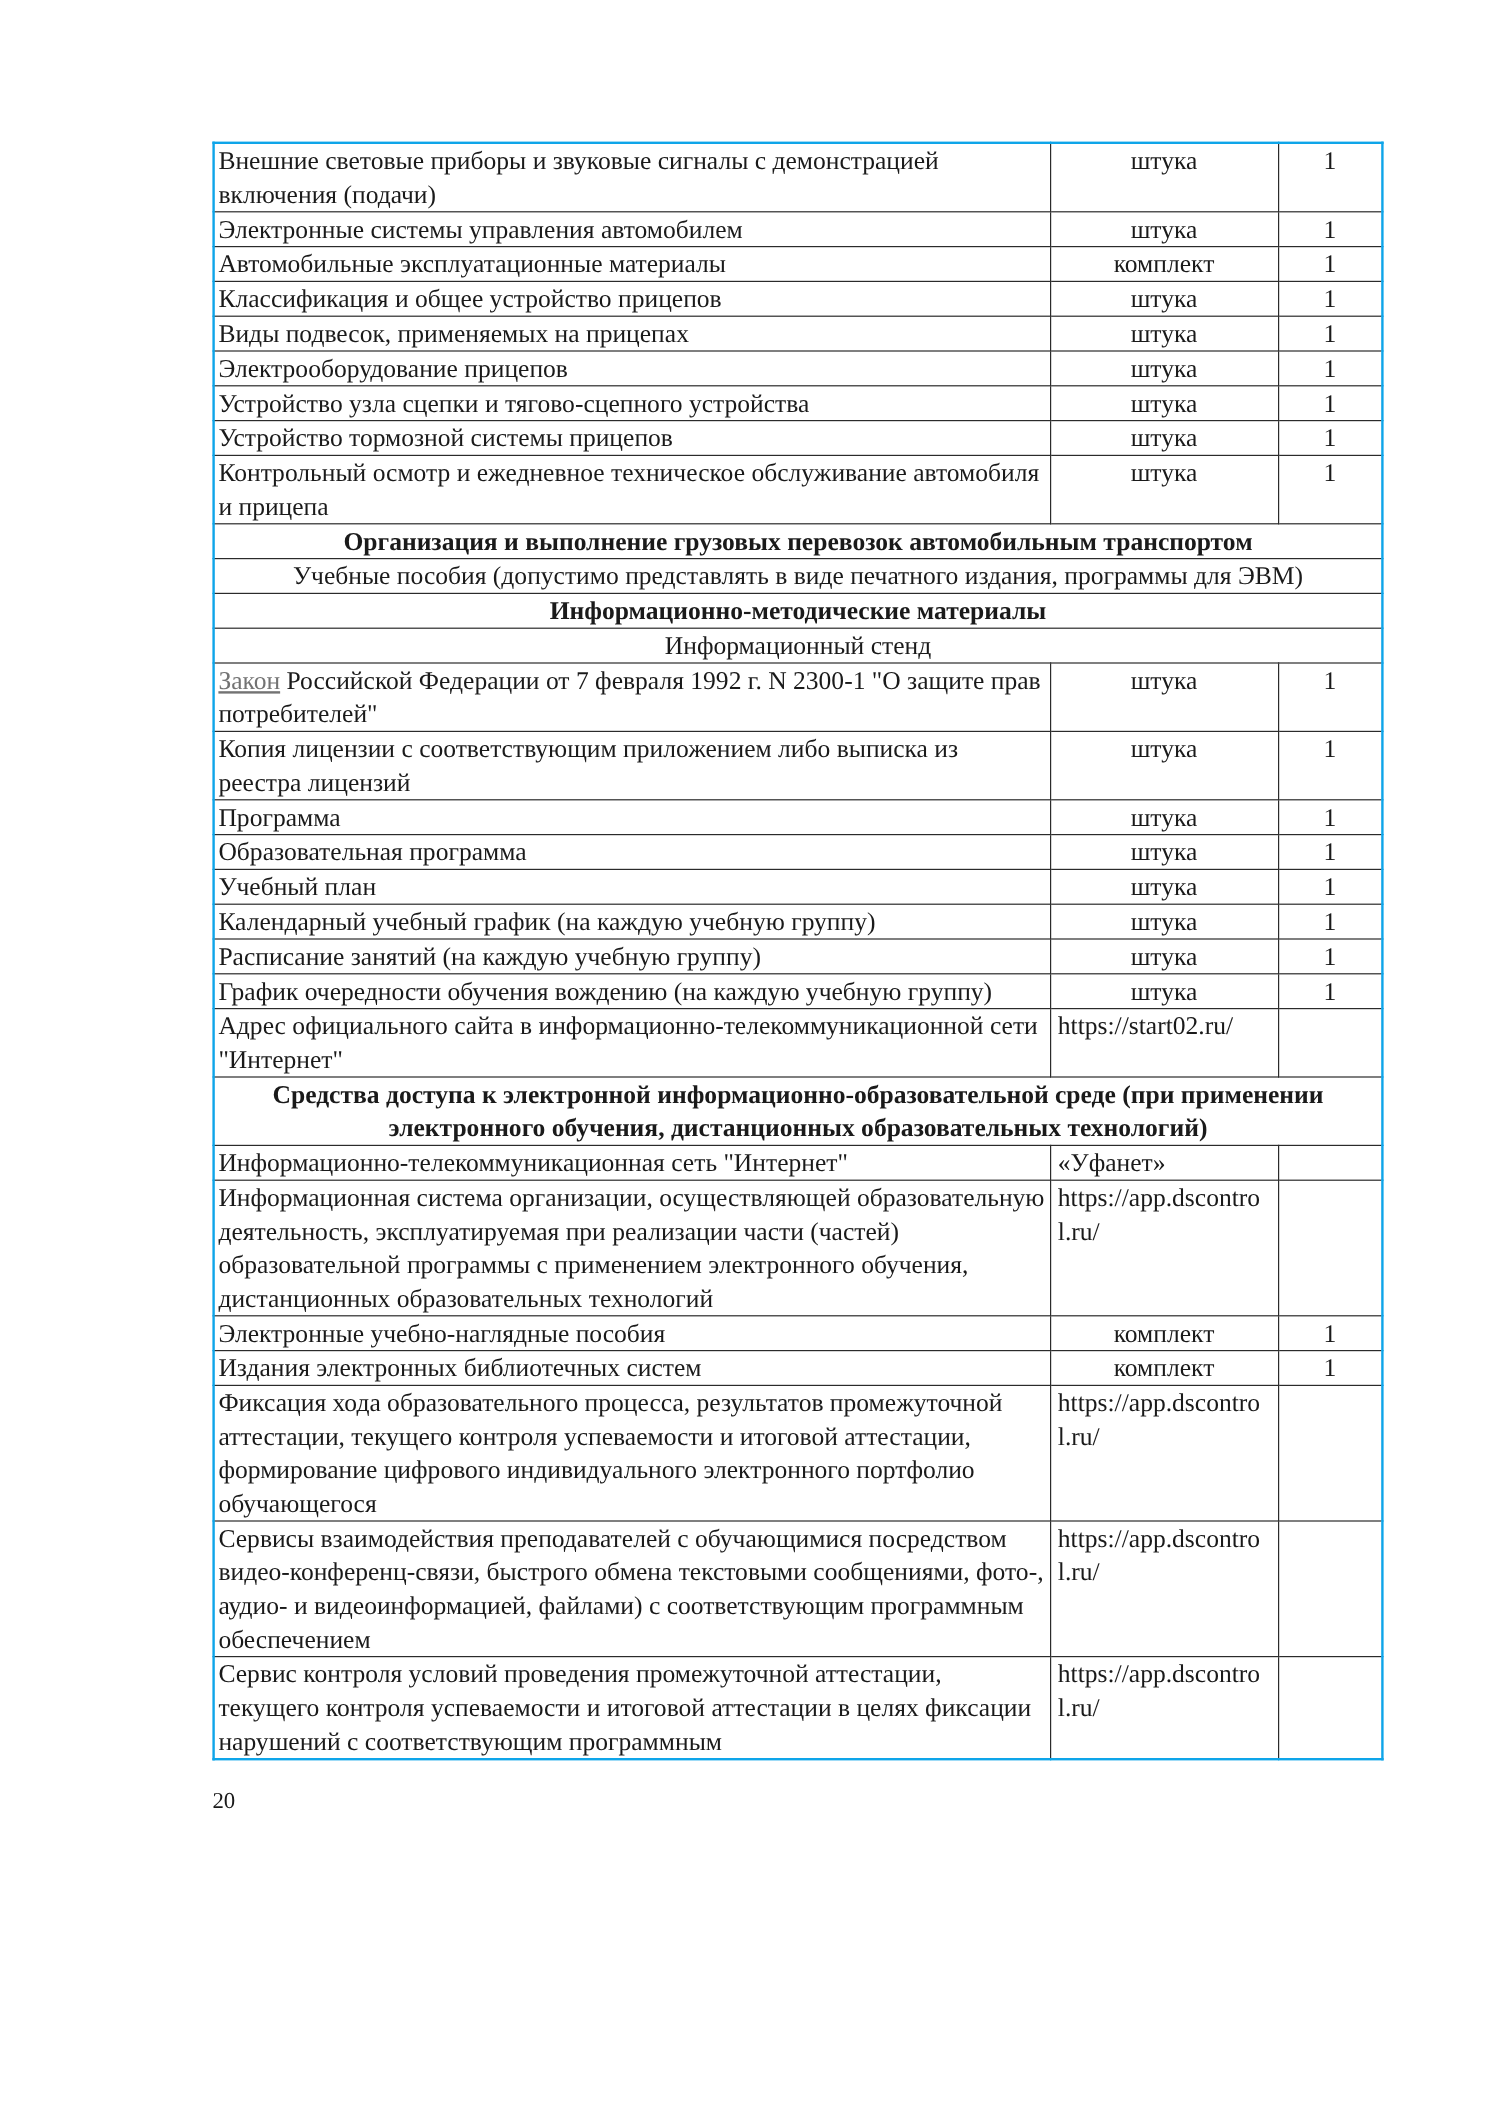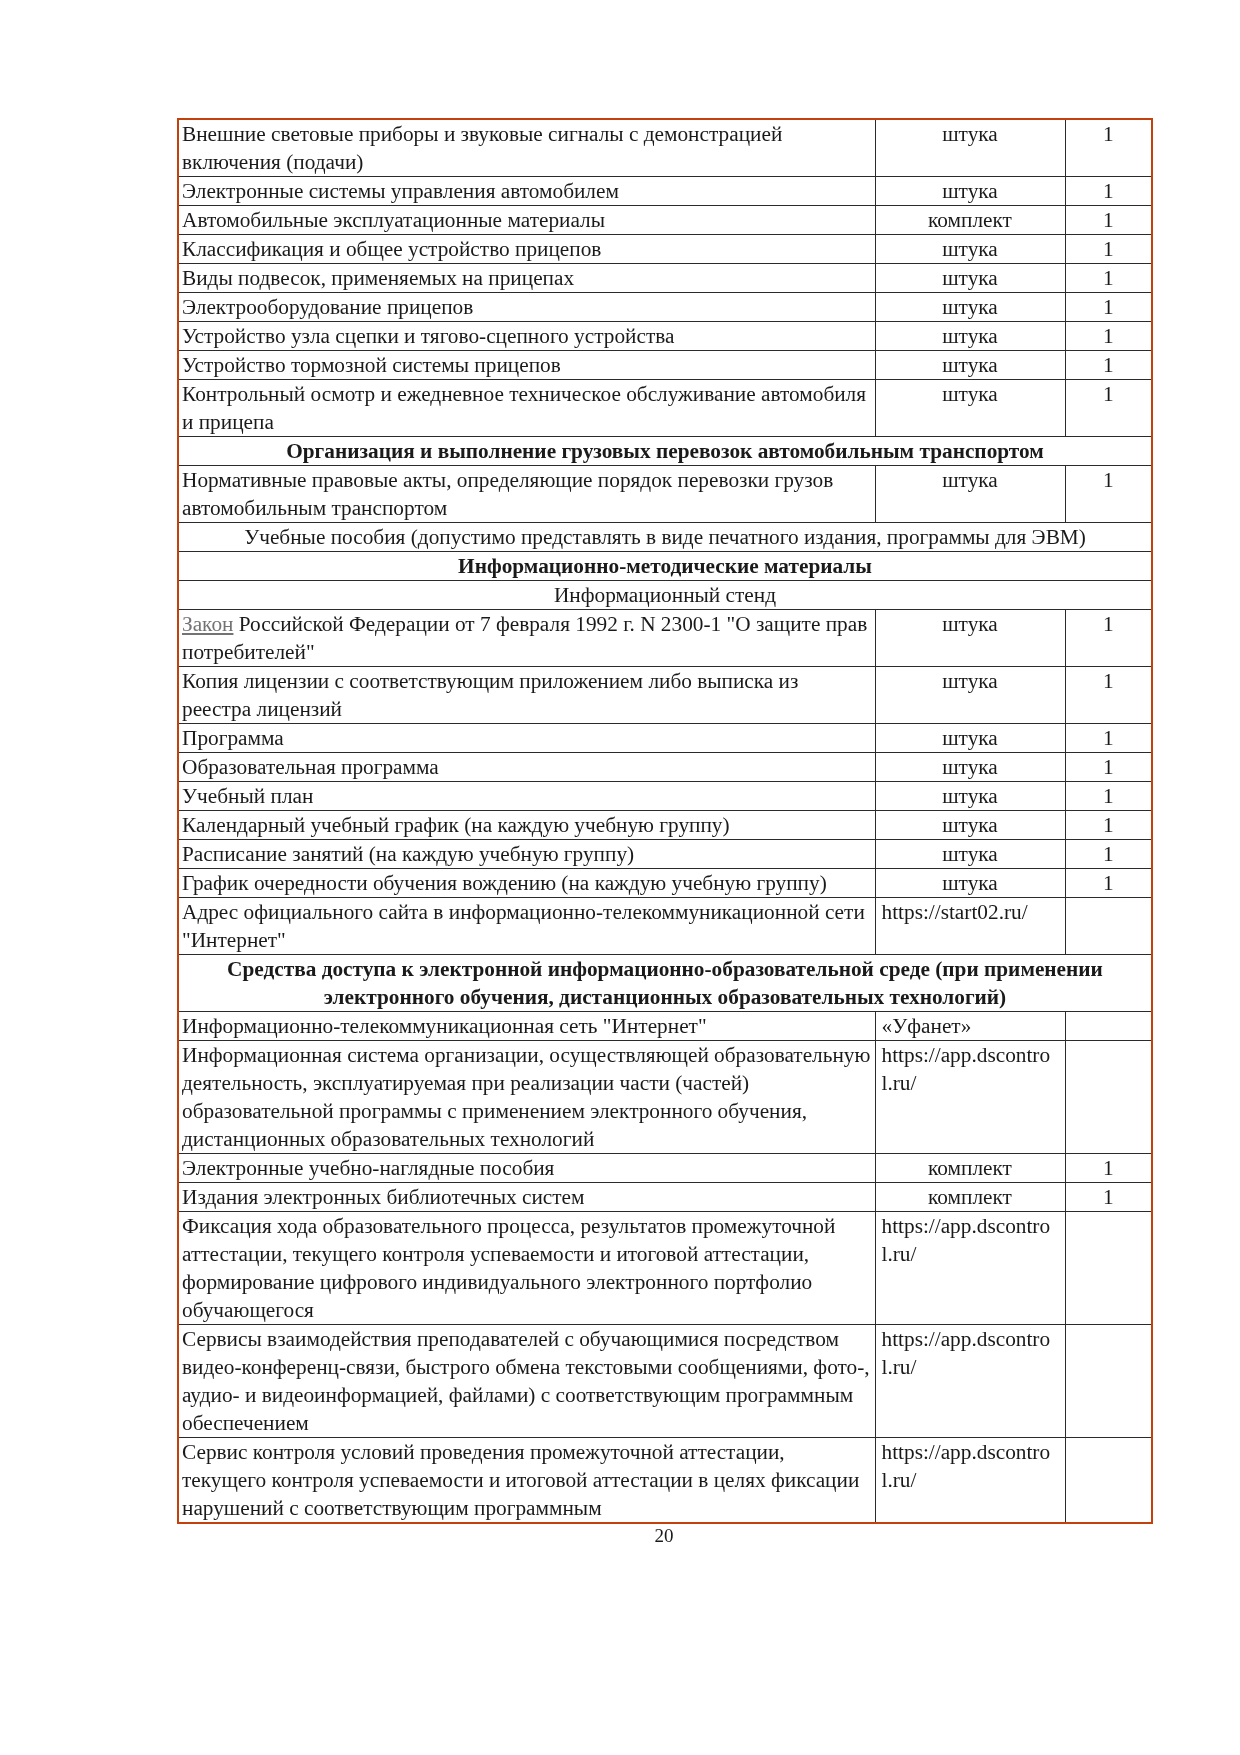--- a/index.html
+++ b/index.html
@@ -18,21 +18,21 @@
   .doc-page {
     position: absolute;
     left: 177px;
     top: 118px;
     width: 974px;
   }
   table.equip {
     border-collapse: collapse;
     table-layout: fixed;
     width: 974px;
-    border: 2px solid #c2410c;
+    border: 2px solid #0ea5e9;
     padding-left: 48px;
   }
   table.equip td {
     border: 1.6px solid #2b2b2b;
     font-size: 21.3px;
     line-height: 28px;
     vertical-align: top;
     padding: 0 3px;
     word-wrap: break-word;
     overflow-wrap: break-word;
@@ -61,22 +61,21 @@
   }
   td.section.bold {
     font-weight: bold;
   }
   a.doc-link {
     color: #737373;
     text-decoration: underline;
     cursor: pointer;
   }
   .page-number {
-    text-align: center;
-    margin-top: 0;
+    margin-top: 23px;
     font-size: 19px;
     line-height: 24px;
     color: #1a1a1a;
   }
 </style>
 </head>
 <body>
 
 <div class="doc-page">
   <table class="equip">
@@ -128,25 +127,20 @@
         </tr>
         <tr>
           <td class="name">Контрольный осмотр и ежедневное техническое обслуживание автомобиля и прицепа</td>
           <td class="unit">штука</td>
           <td class="qty">1</td>
         </tr>
         <tr>
           <td colspan="3" class="section bold">Организация и выполнение грузовых перевозок автомобильным транспортом</td>
         </tr>
         <tr>
-          <td class="name">Нормативные правовые акты, определяющие порядок перевозки грузов автомобильным транспортом</td>
-          <td class="unit">штука</td>
-          <td class="qty">1</td>
-        </tr>
-        <tr>
           <td colspan="3" class="section">Учебные пособия (допустимо представлять в виде печатного издания, программы для ЭВМ)</td>
         </tr>
         <tr>
           <td colspan="3" class="section bold">Информационно-методические материалы</td>
         </tr>
         <tr>
           <td colspan="3" class="section">Информационный стенд</td>
         </tr>
         <tr>
           <td class="name"><a class="doc-link">Закон</a><span> Российской Федерации от 7 февраля 1992 г. N 2300-1 "О защите прав потребителей"</span></td>

